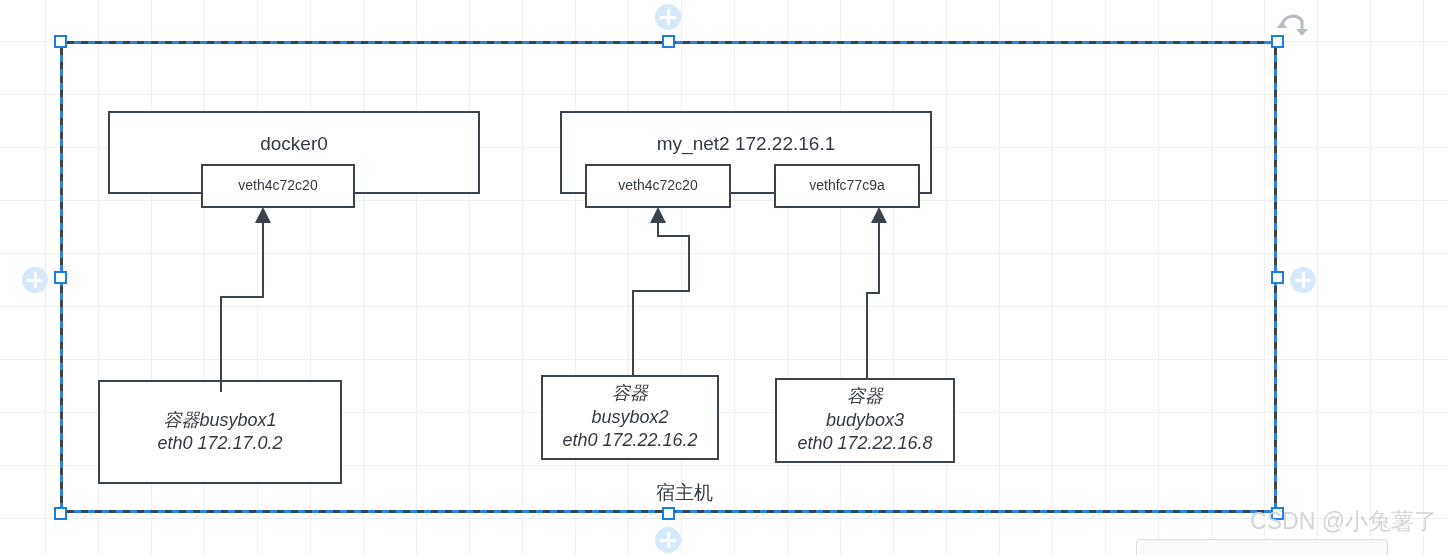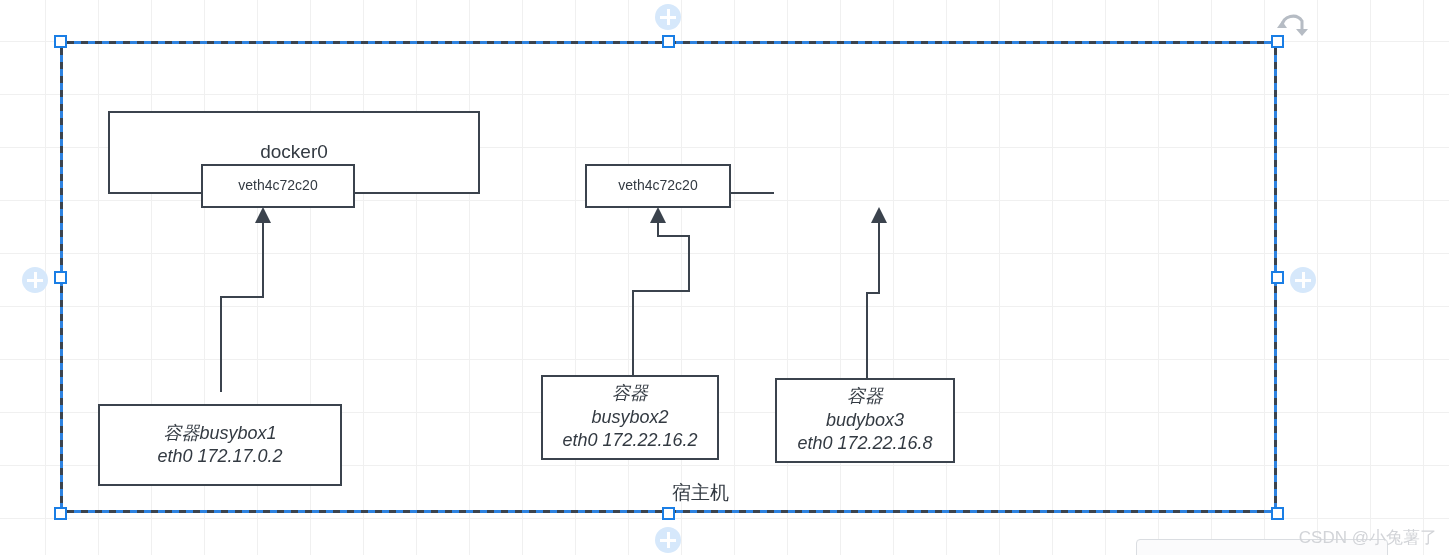--- a/index.html
+++ b/index.html
@@ -33,21 +33,21 @@
     display: flex;
     align-items: center;
     justify-content: center;
     text-align: center;
     line-height: 1.22;
     font-size: 19px;
     white-space: pre-line;
   }
   .box.top-label {
     align-items: flex-start;
-    padding-top: 27px;
+    padding-top: 19px;
   }
   .veth {
     font-size: 14px;
     z-index: 5;
   }
   .container-box {
     font-size: 18px;
     line-height: 1.3;
     font-style: italic;
   }
@@ -134,22 +134,22 @@
     top: 10px;
     width: 34px;
     height: 34px;
     z-index: 23;
   }
 
   
   #watermark {
     position: absolute;
     right: 12px;
-    bottom: 6px;
-    font-size: 17px;
+    bottom: 18px;
+    font-size: 23px;
     color: #d2d4d8;
     white-space: nowrap;
     z-index: 30;
     margin-left: 41px;
   }
   
   #corner-panel {
     position: absolute;
     left: 1136px;
     top: 539px;
@@ -192,30 +192,36 @@
       <path d="M7 16 A11 11 0 0 1 27 11 L27 20" fill="none" stroke="#b6bcc4" stroke-width="3" stroke-linecap="round"></path>
       <path d="M21 19 L27 26 L33 19 Z" fill="#b6bcc4"></path>
       <path d="M12 18 L7 11 L2 18 Z" fill="#b6bcc4"></path>
     </svg>
   </div>
 
   <div class="box top-label" style="left:108px; top:111px; width:372px; height:83px;">
     <span>docker0</span>
   </div>
 
+  <div class="box top-label" style="left:560px; top:111px; width:372px; height:83px;">
+    <span>my_net2  172.22.16.1</span>
+  </div>
 
 
   <div class="box veth" style="left:201px; top:164px; width:154px; height:44px;">
     <span>veth4c72c20</span>
   </div>
 
   <div class="box veth" style="left:585px; top:164px; width:146px; height:44px;">
     <span>veth4c72c20</span>
   </div>
 
+  <div class="box veth" style="left:774px; top:164px; width:146px; height:44px;">
+    <span>vethfc77c9a</span>
+  </div>
 
   <div class="seg h" style="left:731px; top:192px; width:43px;"></div>
 
   <div class="seg v" style="left:220px; top:392px; height:-0px;"></div>
   <div class="seg v" style="left:220px; top:296px; height:96px;"></div>
   <div class="seg h" style="left:220px; top:296px; width:44px;"></div>
   <div class="seg v" style="left:262px; top:222px; height:76px;"></div>
   <div class="arrow-up" style="left:255px; top:207px;"></div>
 
   <div class="seg v" style="left:632px; top:290px; height:85px;"></div>
@@ -223,35 +229,35 @@
   <div class="seg v" style="left:688px; top:235px; height:57px;"></div>
   <div class="seg h" style="left:657px; top:235px; width:33px;"></div>
   <div class="seg v" style="left:657px; top:222px; height:15px;"></div>
   <div class="arrow-up" style="left:650px; top:207px;"></div>
 
   <div class="seg v" style="left:866px; top:292px; height:86px;"></div>
   <div class="seg h" style="left:866px; top:292px; width:14px;"></div>
   <div class="seg v" style="left:878px; top:222px; height:72px;"></div>
   <div class="arrow-up" style="left:871px; top:207px;"></div>
 
-  <div class="box container-box" style="left:98px; top:404px; width:244px; height:82px;">
+  <div class="box container-box" style="left:98px; top:380px; width:244px; height:104px;">
     <span>容器busybox1
 eth0  172.17.0.2</span>
   </div>
 
   <div class="box container-box" style="left:541px; top:375px; width:178px; height:85px;">
     <span>容器
 busybox2
 eth0 172.22.16.2</span>
   </div>
 
   <div class="box container-box" style="left:775px; top:378px; width:180px; height:85px;">
     <span>容器
 budybox3
 eth0 172.22.16.8</span>
   </div>
 
-  <div class="host-label" style="left:656px; top:480px;margin-left:16px;">宿主机</div>
+  <div class="host-label" style="left:656px; top:480px;">宿主机</div>
 
   <div id="corner-panel"></div>
   <div id="watermark">CSDN @小兔薯了</div>
 
 </div>
 
 </body></html>

